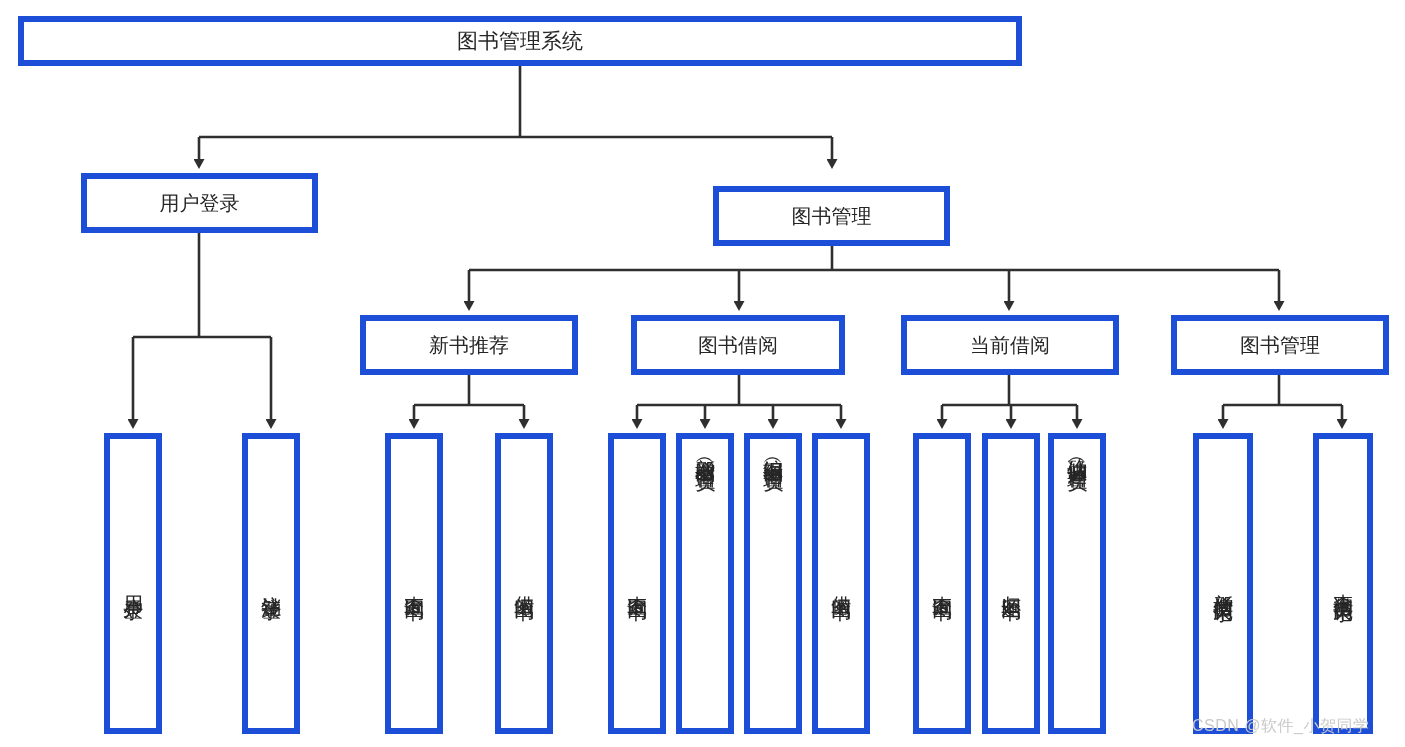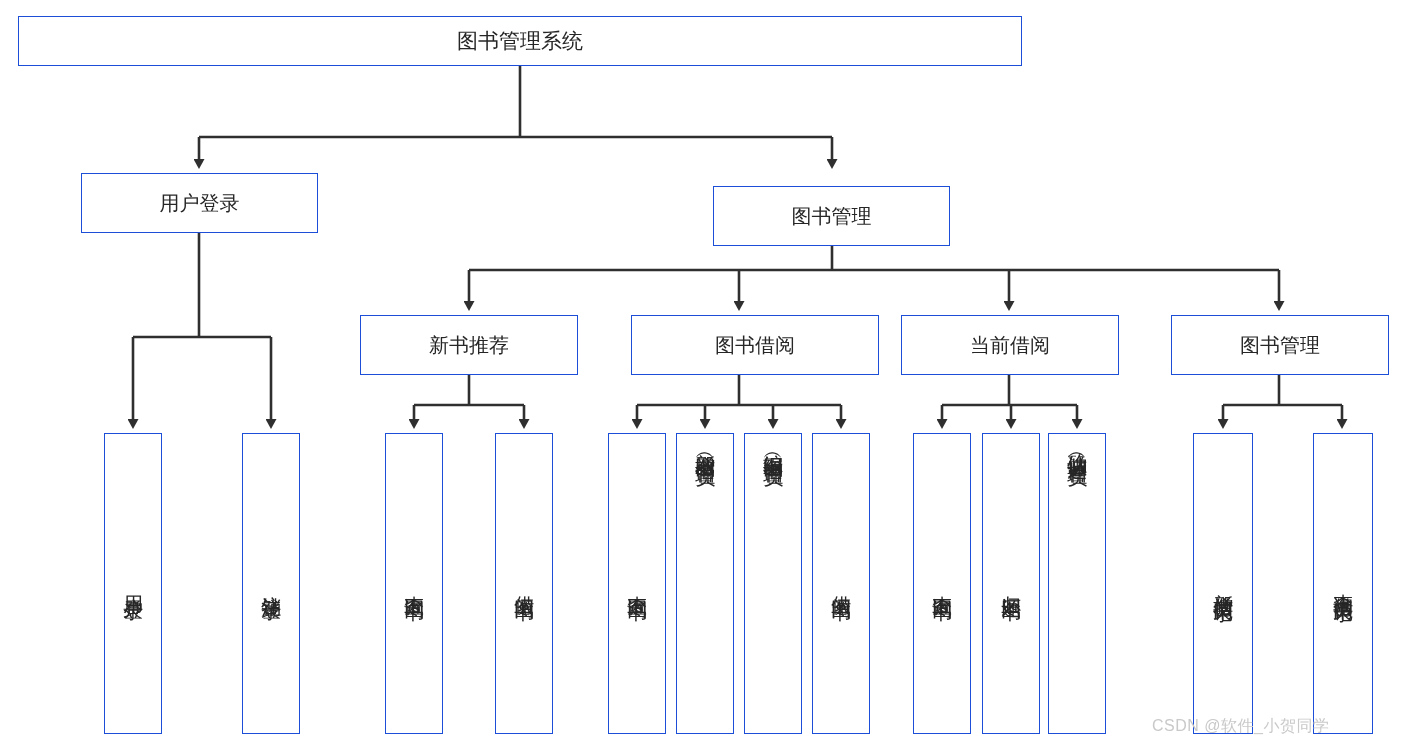--- a/index.html
+++ b/index.html
@@ -21,21 +21,21 @@
     position: absolute;
     left: 0;
     top: 0;
     width: 1405px;
     height: 747px;
   }
   .node {
     position: absolute;
     box-sizing: border-box;
     background: #ffffff;
-    border: 1px solid #1d4ed8;
+    border: 6px solid #1d4ed8;
     color: #262626;
     display: flex;
     align-items: center;
     justify-content: center;
     z-index: 2;
   }
   .node.root {
     left: 18px;
     top: 16px;
     width: 1004px;
@@ -67,21 +67,21 @@
   }
   .leaf-top .vtext {
     align-self: flex-start;
   }
   .node.leaf.leaf-top {
     align-items: flex-start;
     padding-top: 4px;
   }
   .watermark {
     position: absolute;
-    left: 1152px;
+    left: 1192px;
     top: 716px;
     font-size: 16px;
     color: #c9c9c9;
     white-space: nowrap;
     z-index: 3;
     letter-spacing: 0.5px;
   }
 </style>
 </head>
 <body>
@@ -145,21 +145,21 @@
   <div class="node l2" style="left:81px; top:173px; width:237px;">
     <span>用户登录</span>
   </div>
   <div class="node l2" style="left:713px; top:173px; width:237px;margin-top:13px;">
     <span>图书管理</span>
   </div>
 
   <div class="node l3" style="left:360px; top:315px; width:218px;text-align:center;">
     <span>新书推荐</span>
   </div>
-  <div class="node l3" style="left:631px; top:315px; width:248px;">
+  <div class="node l3" style="left:631px; top:315px; width:214px;">
     <span>图书借阅</span>
   </div>
   <div class="node l3" style="left:901px; top:315px; width:218px;align-items:center;">
     <span>当前借阅</span>
   </div>
   <div class="node l3" style="left:1171px; top:315px; width:218px;">
     <span>图书管理</span>
   </div>
 
   <div class="node leaf" style="left:104px; width:58px;">

